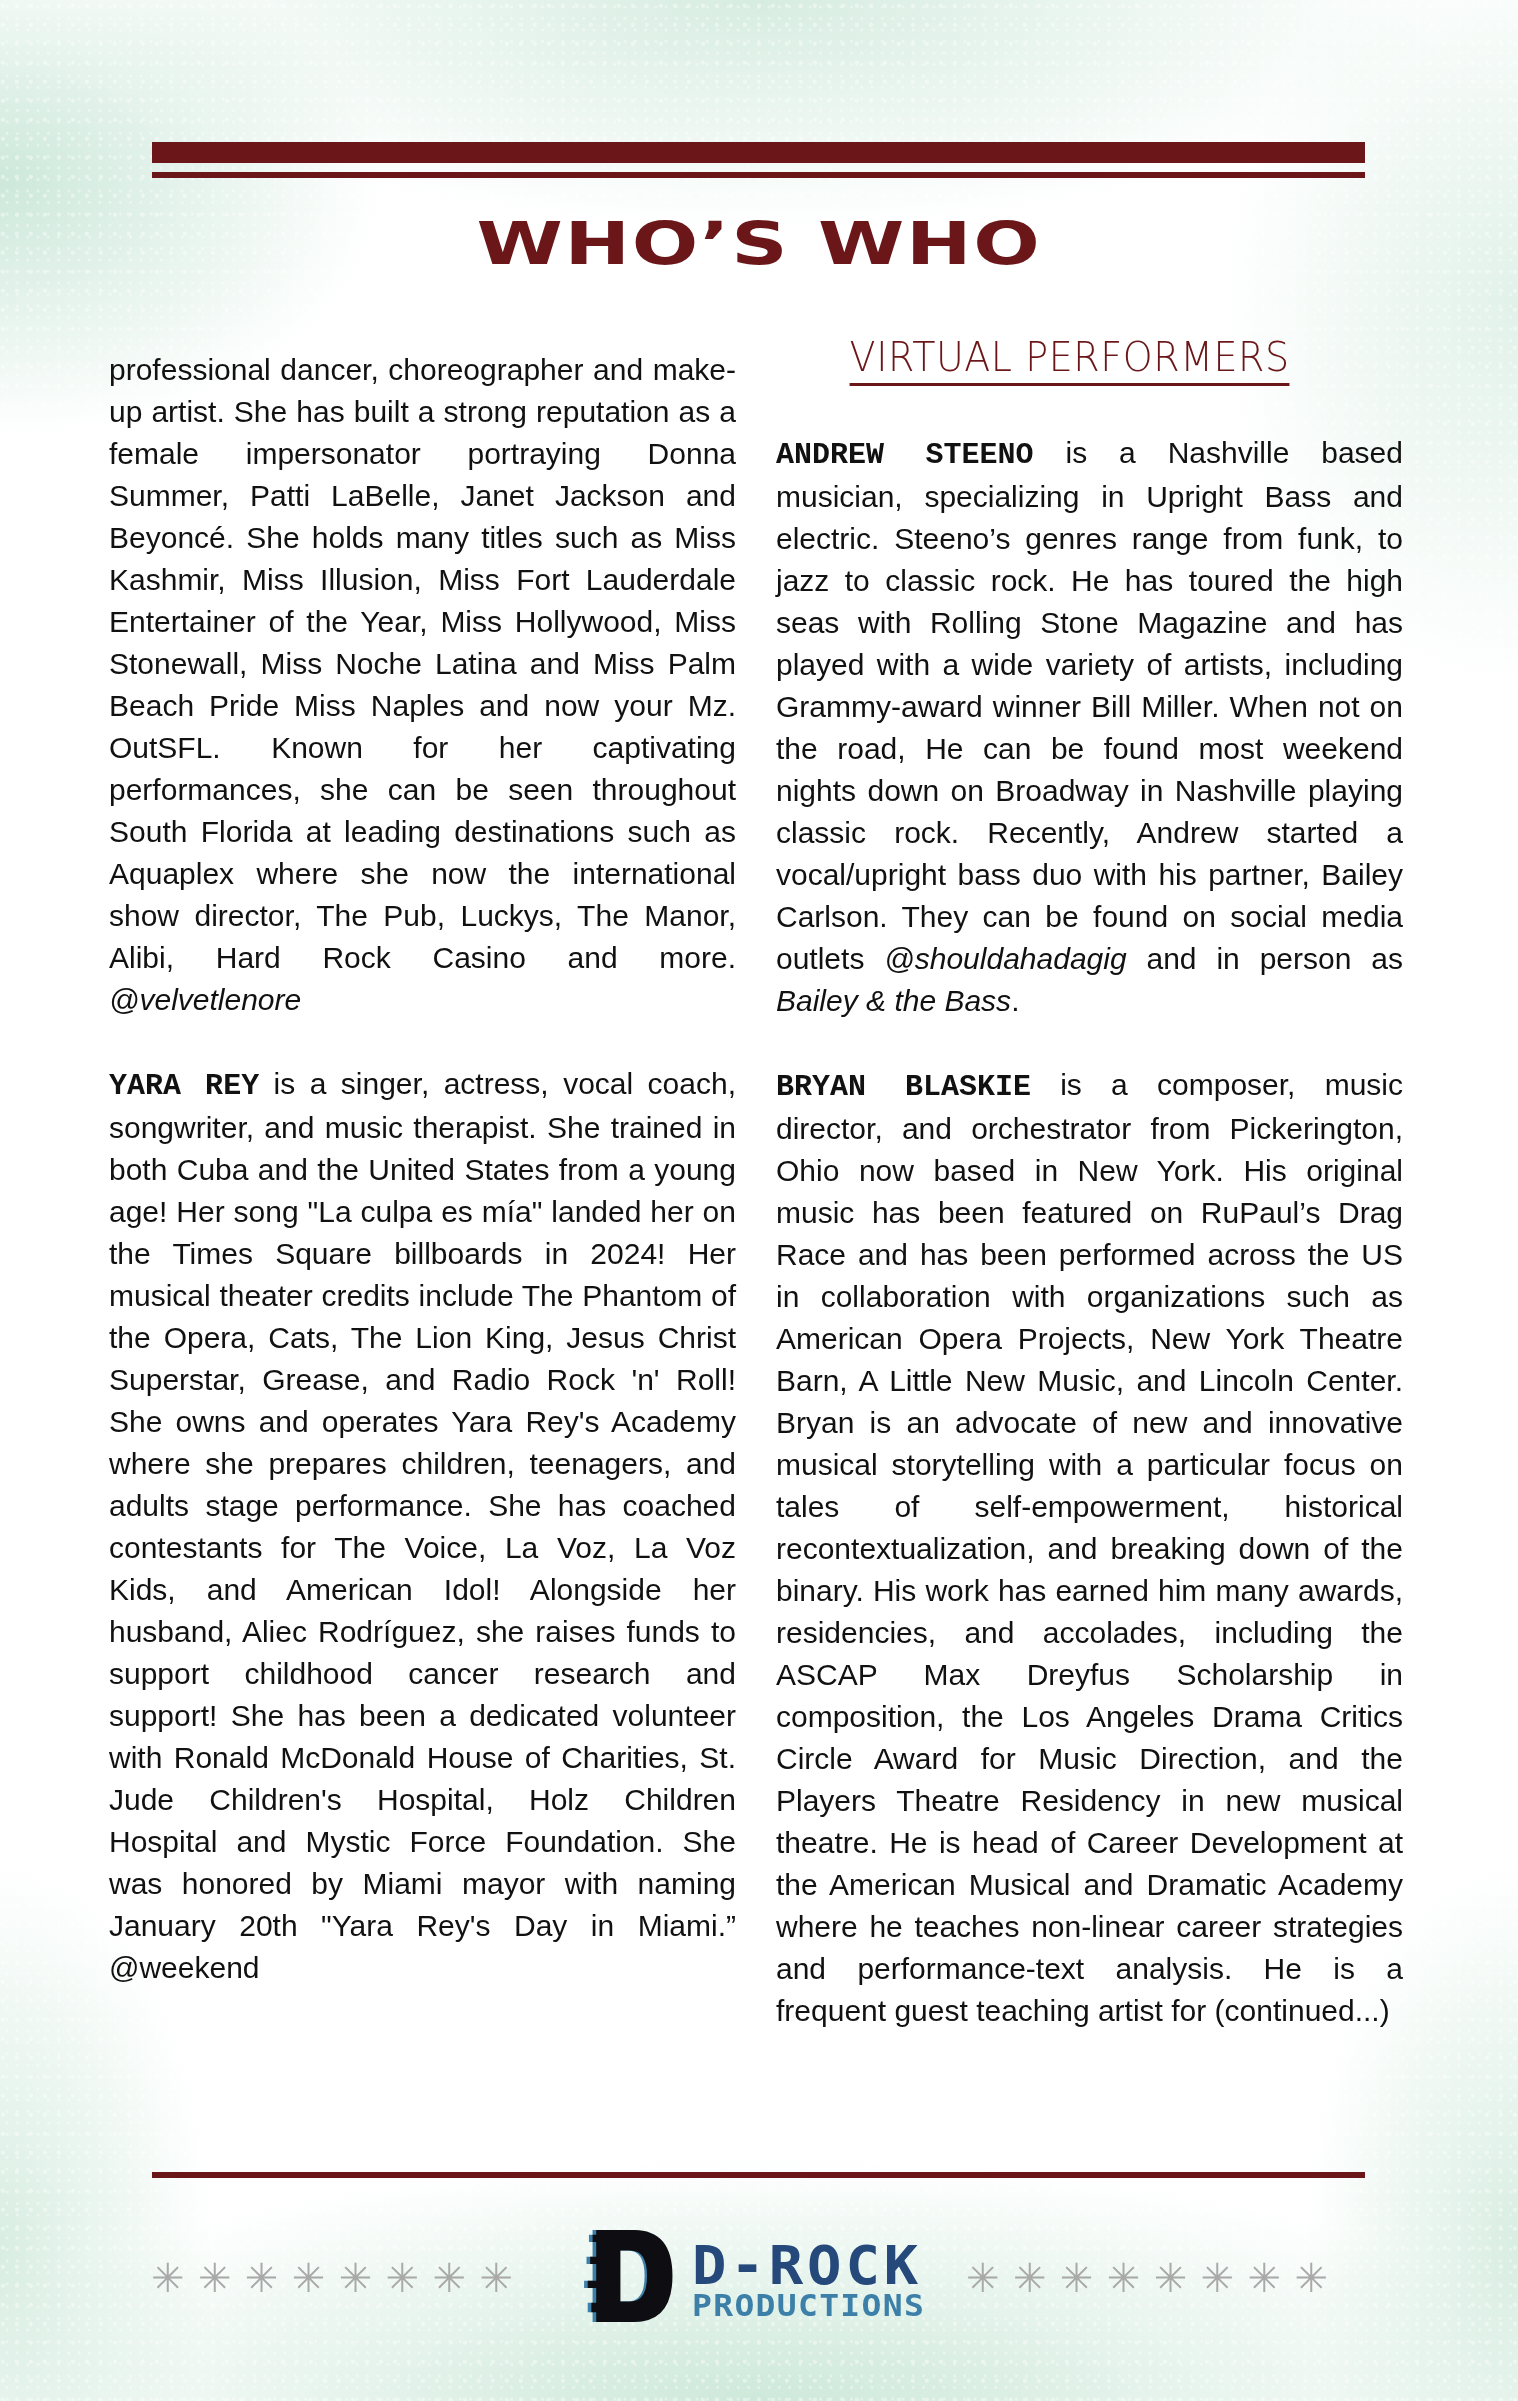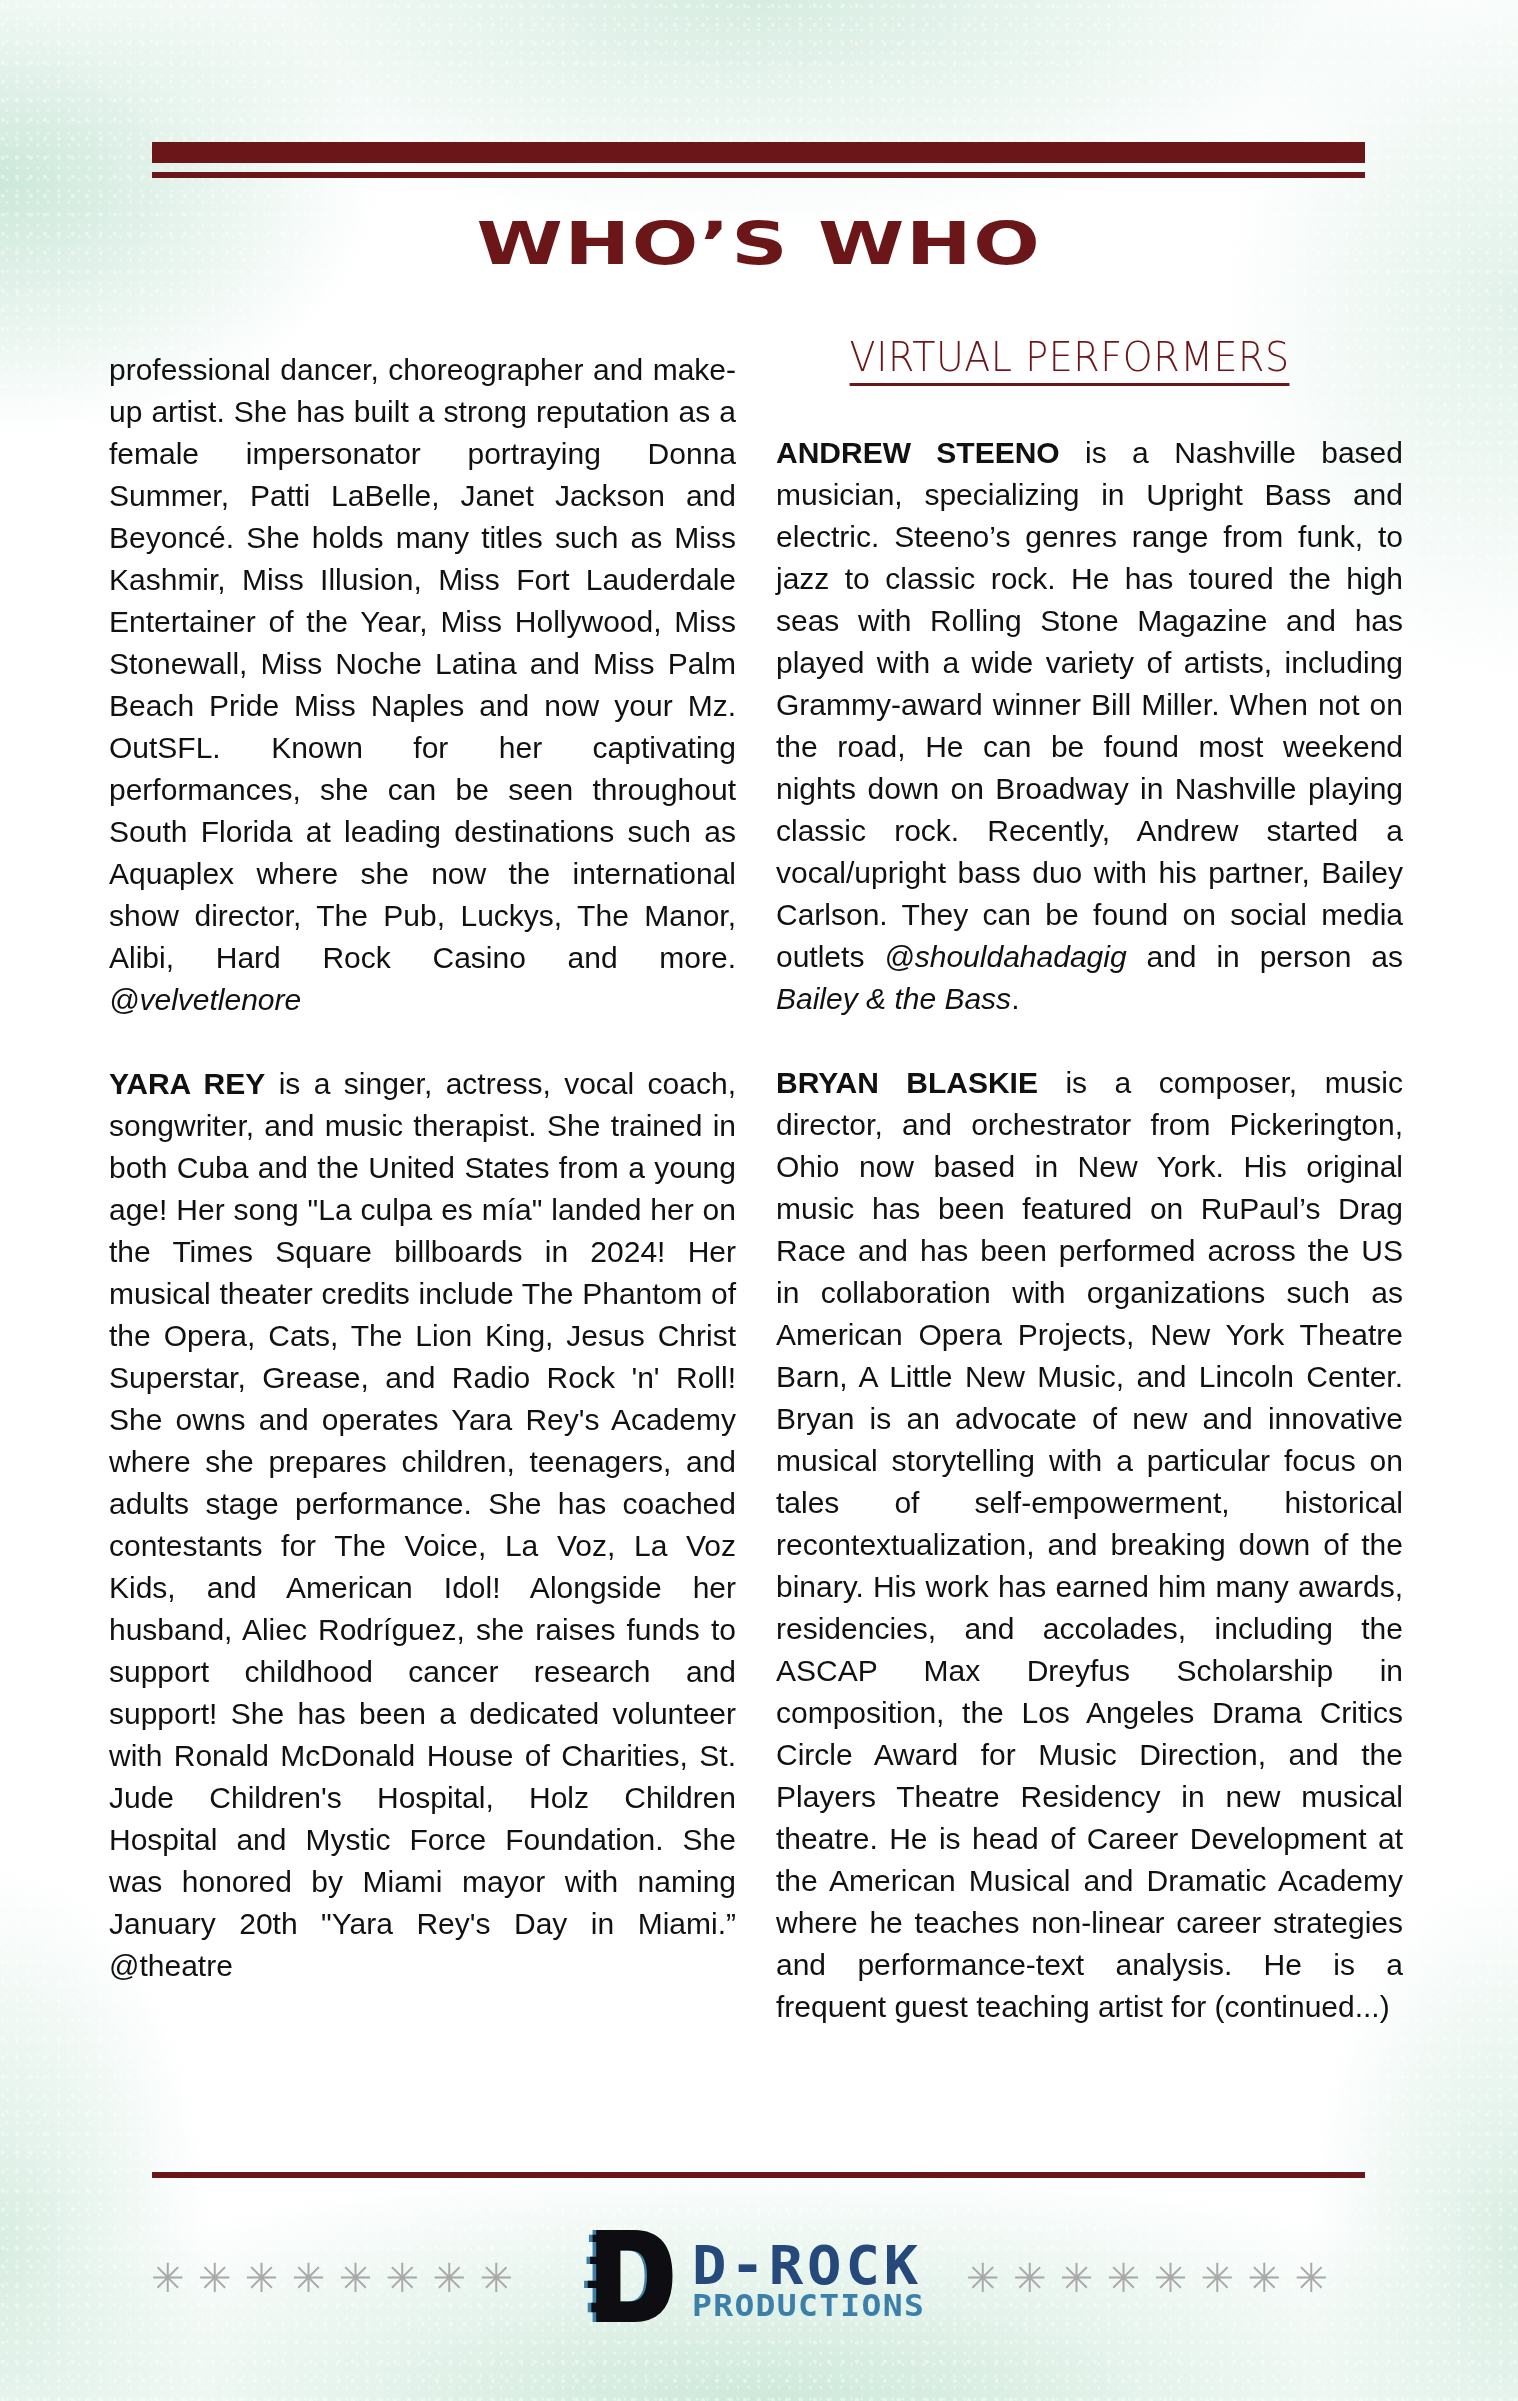--- a/index.html
+++ b/index.html
@@ -40,21 +40,21 @@
       transform: scaleX(1.35); transform-origin: center;
     }
     .col {
       position: absolute; width: 627px;
       font-size: 30px; line-height: 42px; color: #111;
       text-align: justify;
     }
     .col-left { left: 109px; top: 349px; }
     .col-right { left: 776px; top: 432px; }
     .col p { margin: 0 0 42px 0; }
-    .col b { font-weight: bold; }
+    .col b { font-weight: bold; font-family: Liberation Mono, monospace; }
     .section-heading {
       position: absolute; left: 756px; width: 627px; top: 333px; text-align: center;
     }
     .section-heading span {
       display: inline-block;
       font-family: "DejaVu Sans", sans-serif; font-weight: 300;
       font-size: 40px; color: #6b1618; letter-spacing: 0.6px;
       border-bottom: 3px solid #6b1618; padding-bottom: 1.2px; line-height: 49px;
       transform: scaleX(0.95);
     }
@@ -98,21 +98,21 @@
 
 <div class="title">WHO’S WHO</div>
 
 <div class="col col-left">
   <p>
     <span>professional dancer, choreographer and make-up artist. She has built a strong reputation as a female impersonator portraying Donna Summer, Patti LaBelle, Janet Jackson and Beyoncé. She holds many titles such as Miss Kashmir, Miss Illusion, Miss Fort Lauderdale Entertainer of the Year, Miss Hollywood, Miss Stonewall, Miss Noche Latina and Miss Palm Beach Pride Miss Naples and now your Mz. OutSFL. Known for her captivating performances, she can be seen throughout South Florida at leading destinations such as Aquaplex where she now the international show director, The Pub, Luckys, The Manor, Alibi, Hard Rock Casino and more.</span>
     <i>@velvetlenore</i>
   </p>
   <p>
     <b>YARA REY</b><span> is a singer, actress, vocal coach, songwriter, and music therapist. She trained in both Cuba and the United States from a young age! Her song "La culpa es mía" landed her on the Times Square billboards in 2024! Her musical theater credits include The Phantom of the Opera, Cats, The Lion King, Jesus Christ Superstar, Grease, and Radio Rock 'n' Roll! She owns and operates Yara Rey's Academy where she prepares children, teenagers, and adults stage performance. She has coached contestants for The Voice, La Voz, La Voz Kids, and American Idol! Alongside her husband, Aliec Rodríguez, she raises funds to support childhood cancer research and support! She has been a dedicated volunteer with Ronald McDonald House of Charities, St. Jude Children's Hospital, Holz Children Hospital and Mystic Force Foundation. She was honored by Miami mayor with naming January 20th "Yara Rey's Day in Miami.”</span>
-    <span>@theatre</span>
+    <span>@weekend</span>
   </p>
 </div>
 
 <div class="section-heading">
   <span>VIRTUAL PERFORMERS</span>
 </div>
 
 <div class="col col-right">
   <p>
     <b>ANDREW STEENO</b><span> is a Nashville based musician, specializing in Upright Bass and electric. Steeno’s genres range from funk, to jazz to classic rock. He has toured the high seas with Rolling Stone Magazine and has played with a wide variety of artists, including Grammy-award winner Bill Miller. When not on the road, He can be found most weekend nights down on Broadway in Nashville playing classic rock. Recently, Andrew started a vocal/upright bass duo with his partner, Bailey Carlson. They can be found on social media outlets </span><i>@shouldahadagig</i><span> and in person as </span><i>Bailey &amp; the Bass</i><span>.</span>

